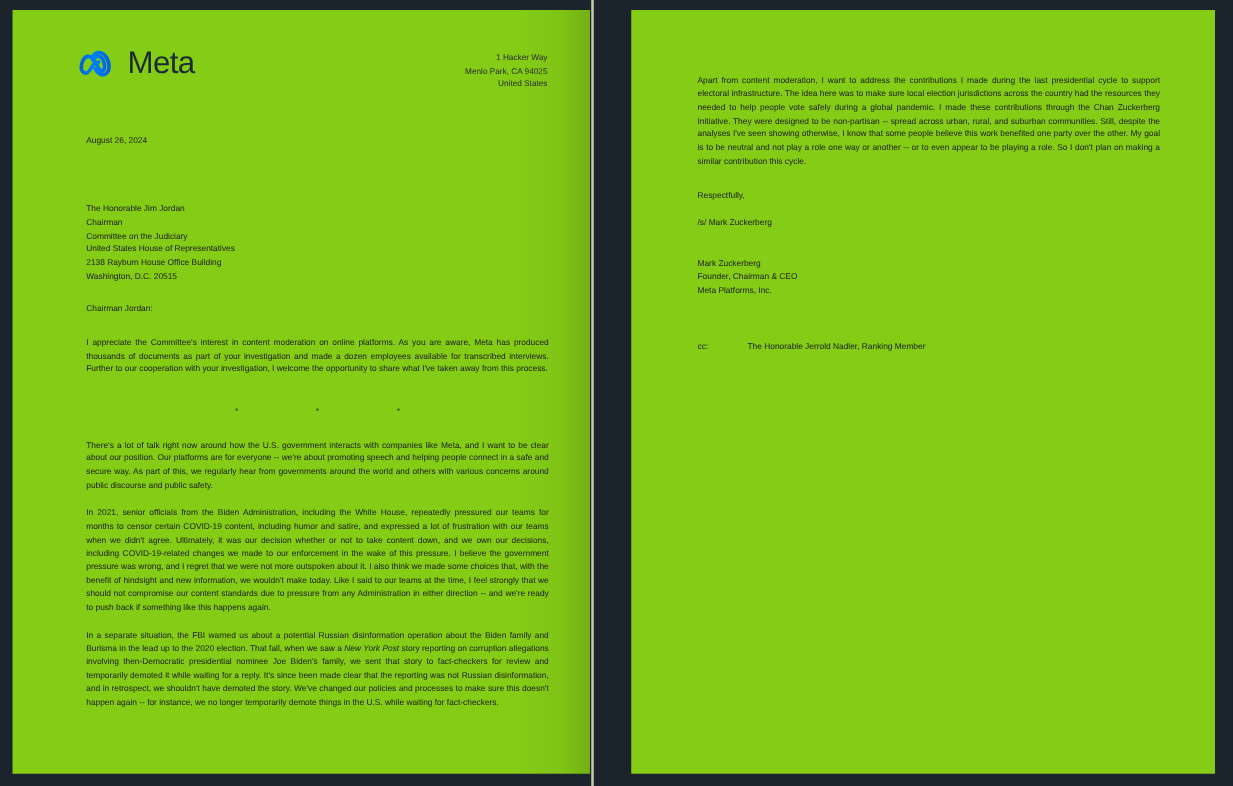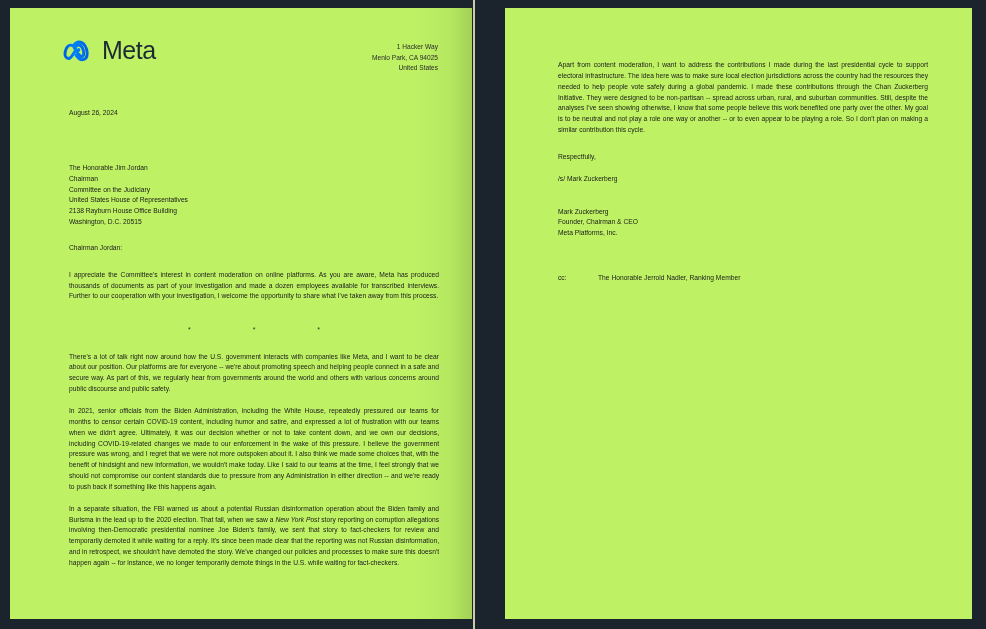--- a/index.html
+++ b/index.html
@@ -16,21 +16,21 @@
   #viewer {
     position: relative;
     width: 986px;
     height: 629px;
     background: #1b232d;
   }
 
   
   .page {
     position: absolute;
-    background: #bef264;
+    background: #84cc16;
     box-sizing: border-box;
   }
   #page-left {
     left: 10px;
     top: 8px;
     width: 462px;
     height: 611px;
     padding: 0;
   }
   

